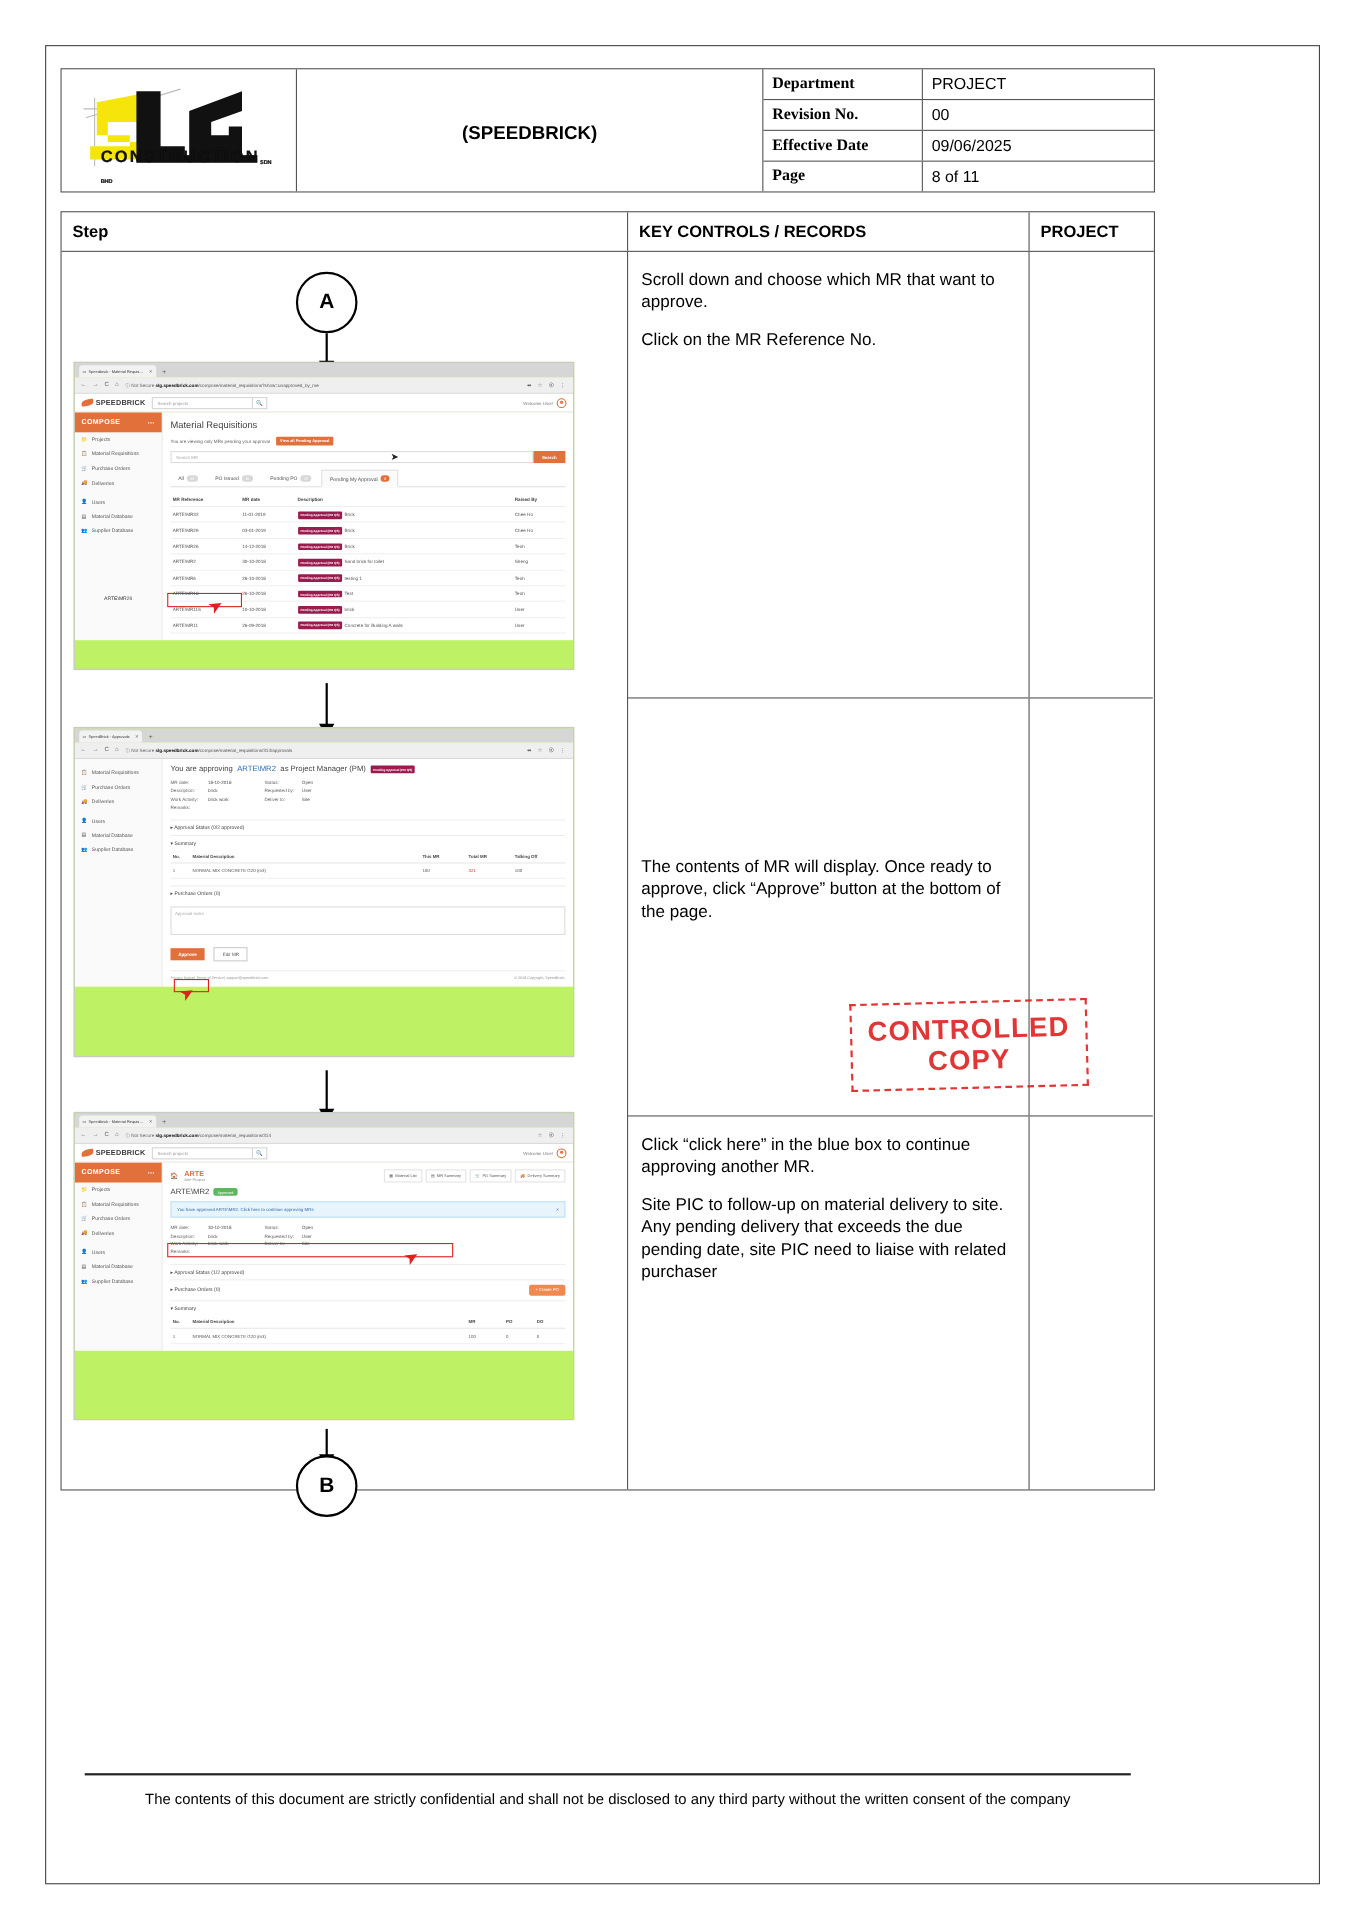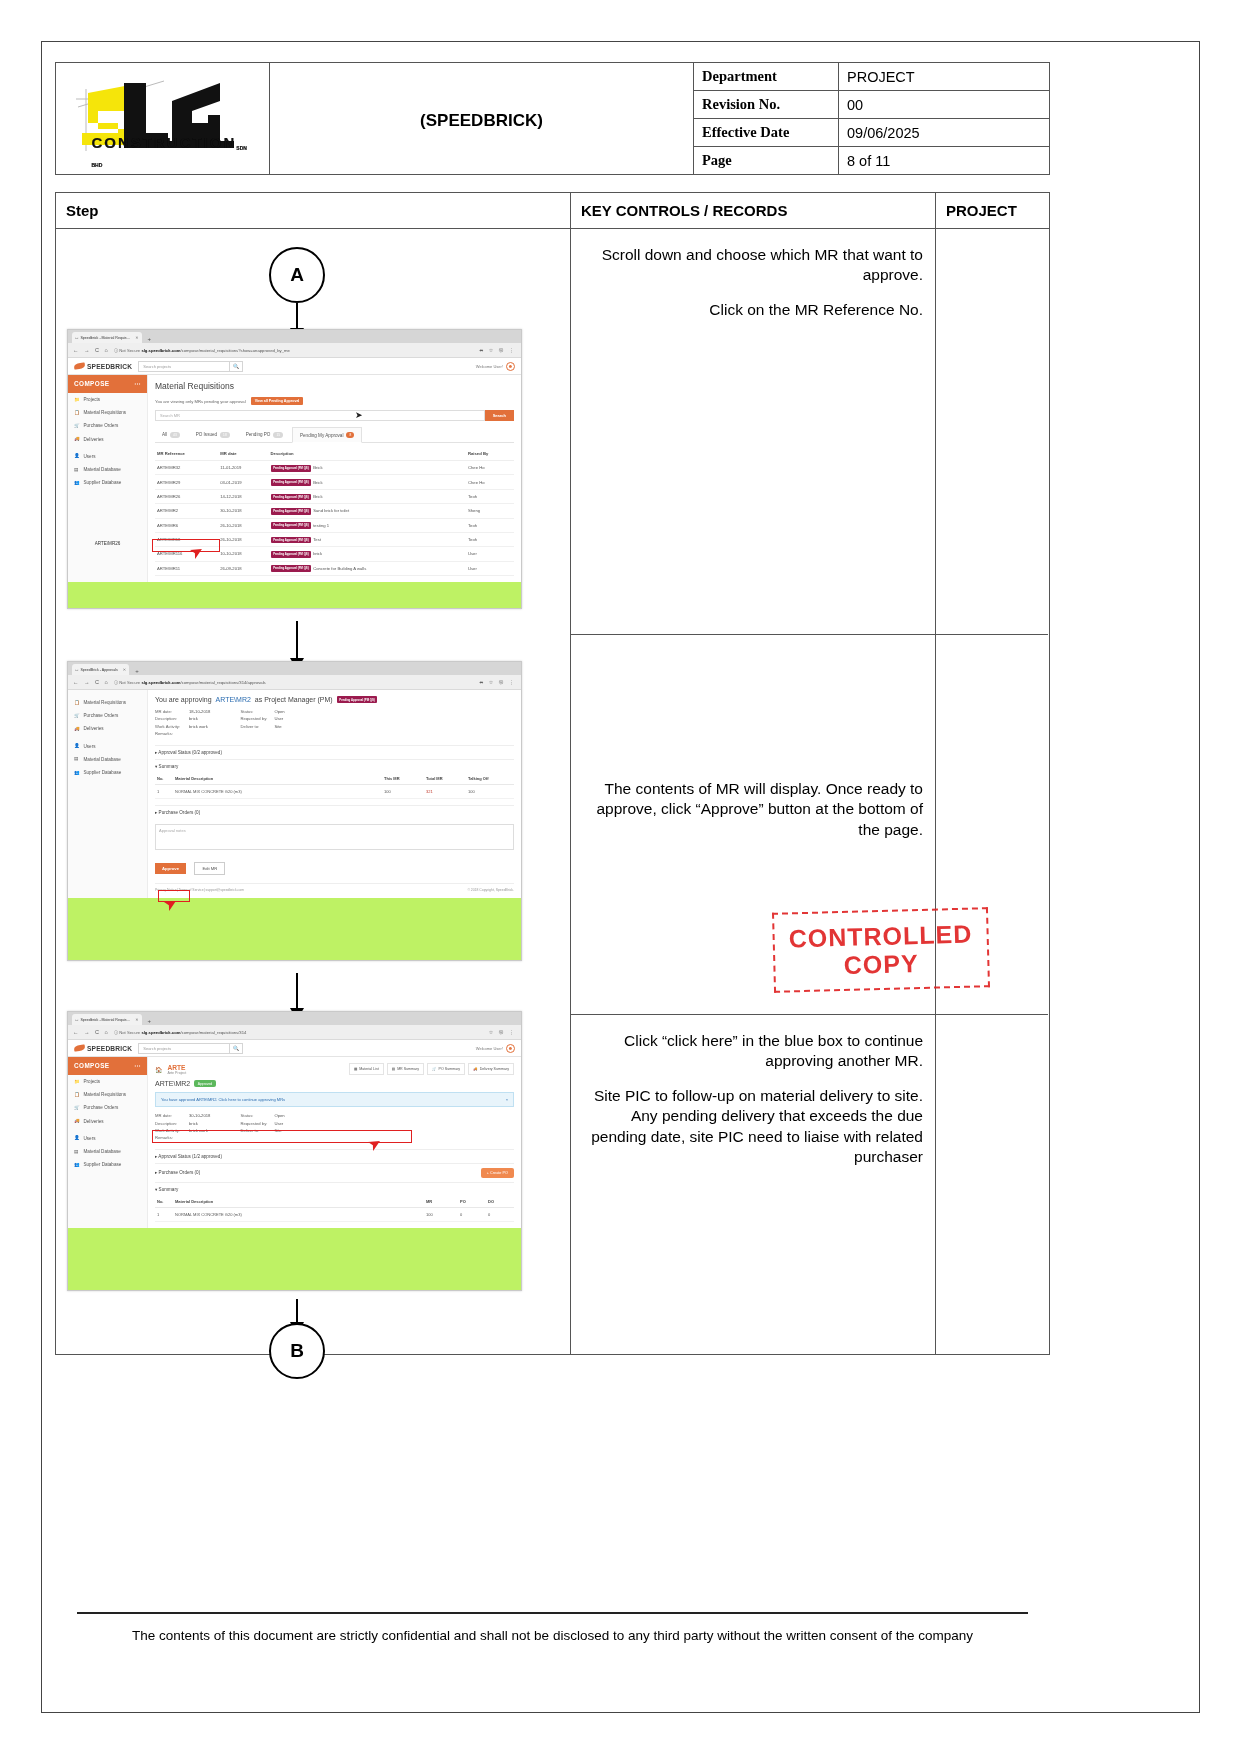--- a/index.html
+++ b/index.html
@@ -42,21 +42,21 @@
   .tbl-head .c{ padding:9px 10px; font-weight:bold; font-size:15px; }
   .col-step{ width:515px; border-right:1.5px solid #555; }
   .col-key{ width:365px; border-right:1.5px solid #555; }
   .col-rec{ width:112px; }
 
   .tbl-body{ display:flex; min-height:1125px; }
   .body-step{ width:515px; border-right:1.5px solid #555; position:relative; }
   .body-key{ width:365px; border-right:1.5px solid #555; display:flex; flex-direction:column; }
   .body-rec{ width:112px; display:flex; flex-direction:column; }
 
-  .kcell{ padding:16px 12px 10px 12px; font-size:15.5px; line-height:1.32;text-align:right; }
+  .kcell{ padding:16px 12px 10px 12px; font-size:15.5px; line-height:1.32; }
   .kcell.b1{ height:405px; }
   .kcell.b2{ height:380px; border-top:1px solid #555; }
   .kcell.b3{ border-top:1px solid #555; flex:1; }
   .kcell p{ margin:0 0 14px 0; }
   .kcell p:last-child{ margin-bottom:0; }
 
   .rcell.b1{ height:405px; }
   .rcell.b2{ height:380px; border-top:1px solid #555; }
   .rcell.b3{ border-top:1px solid #555; flex:1; }
 

